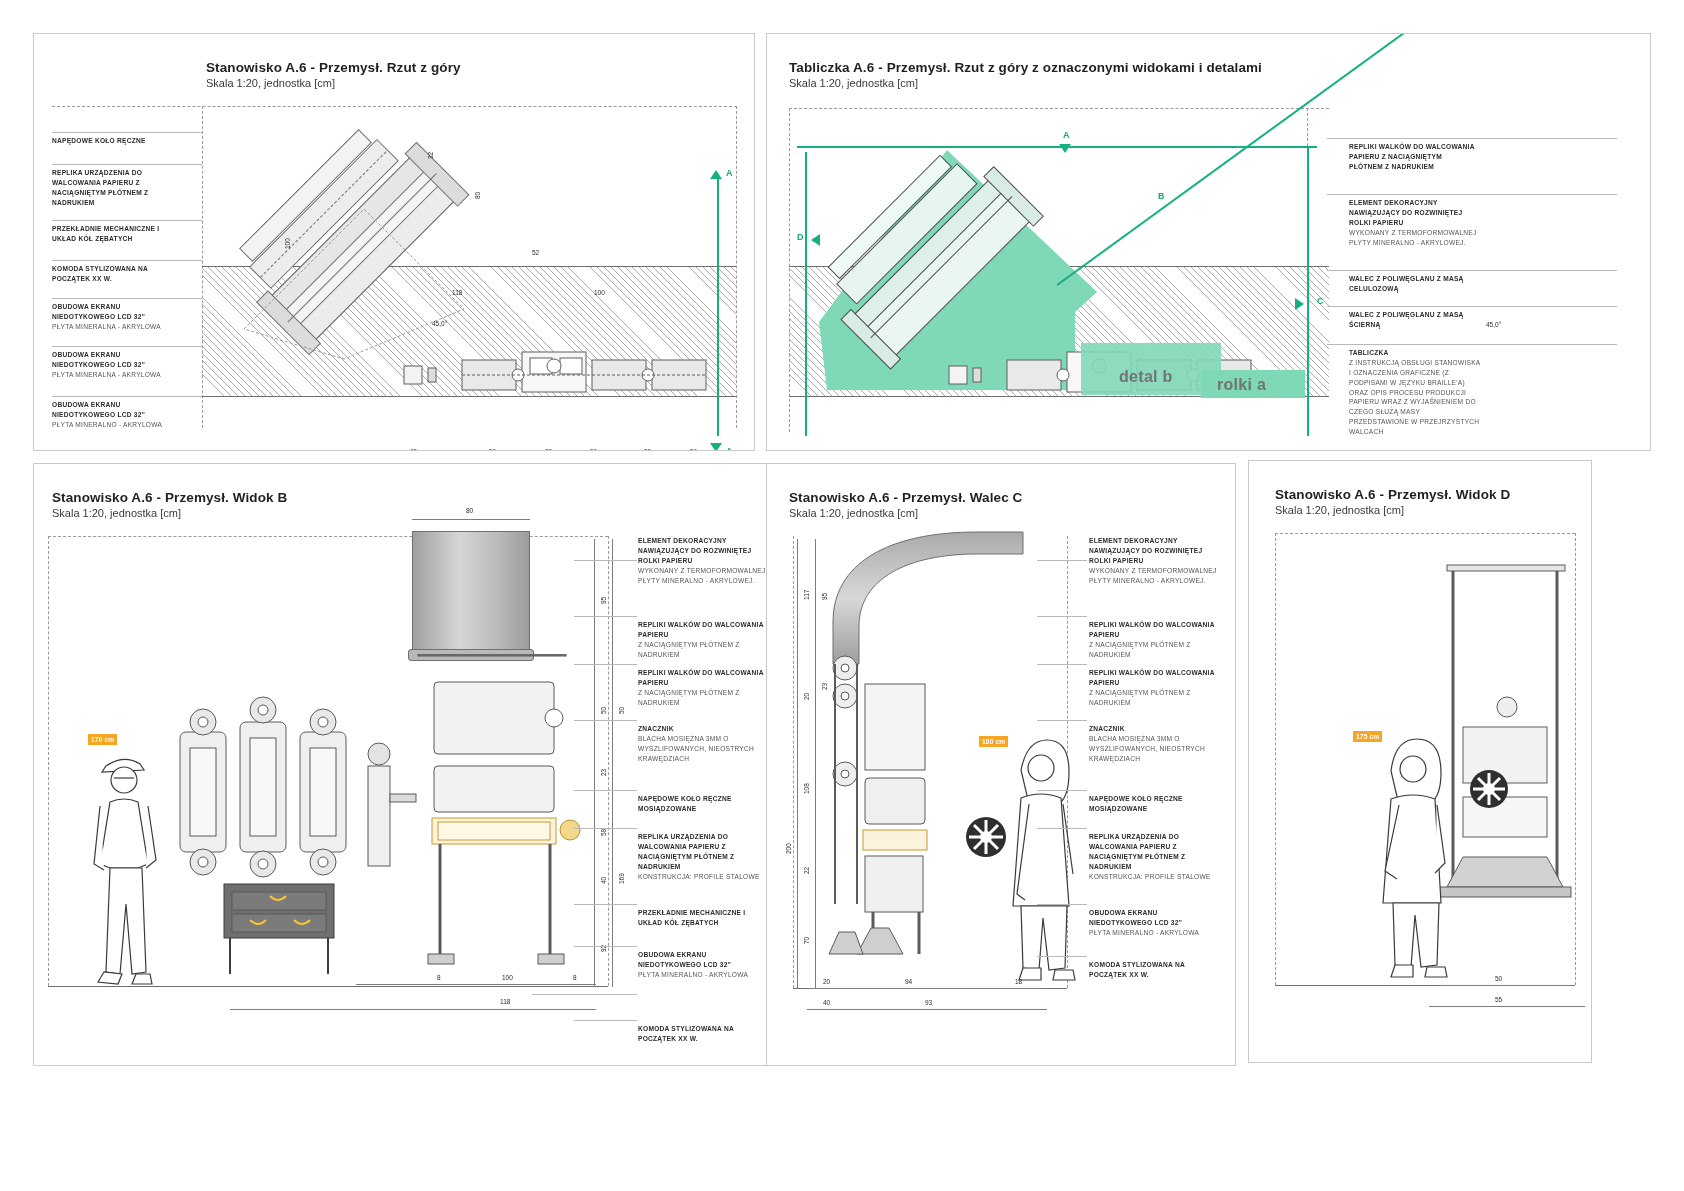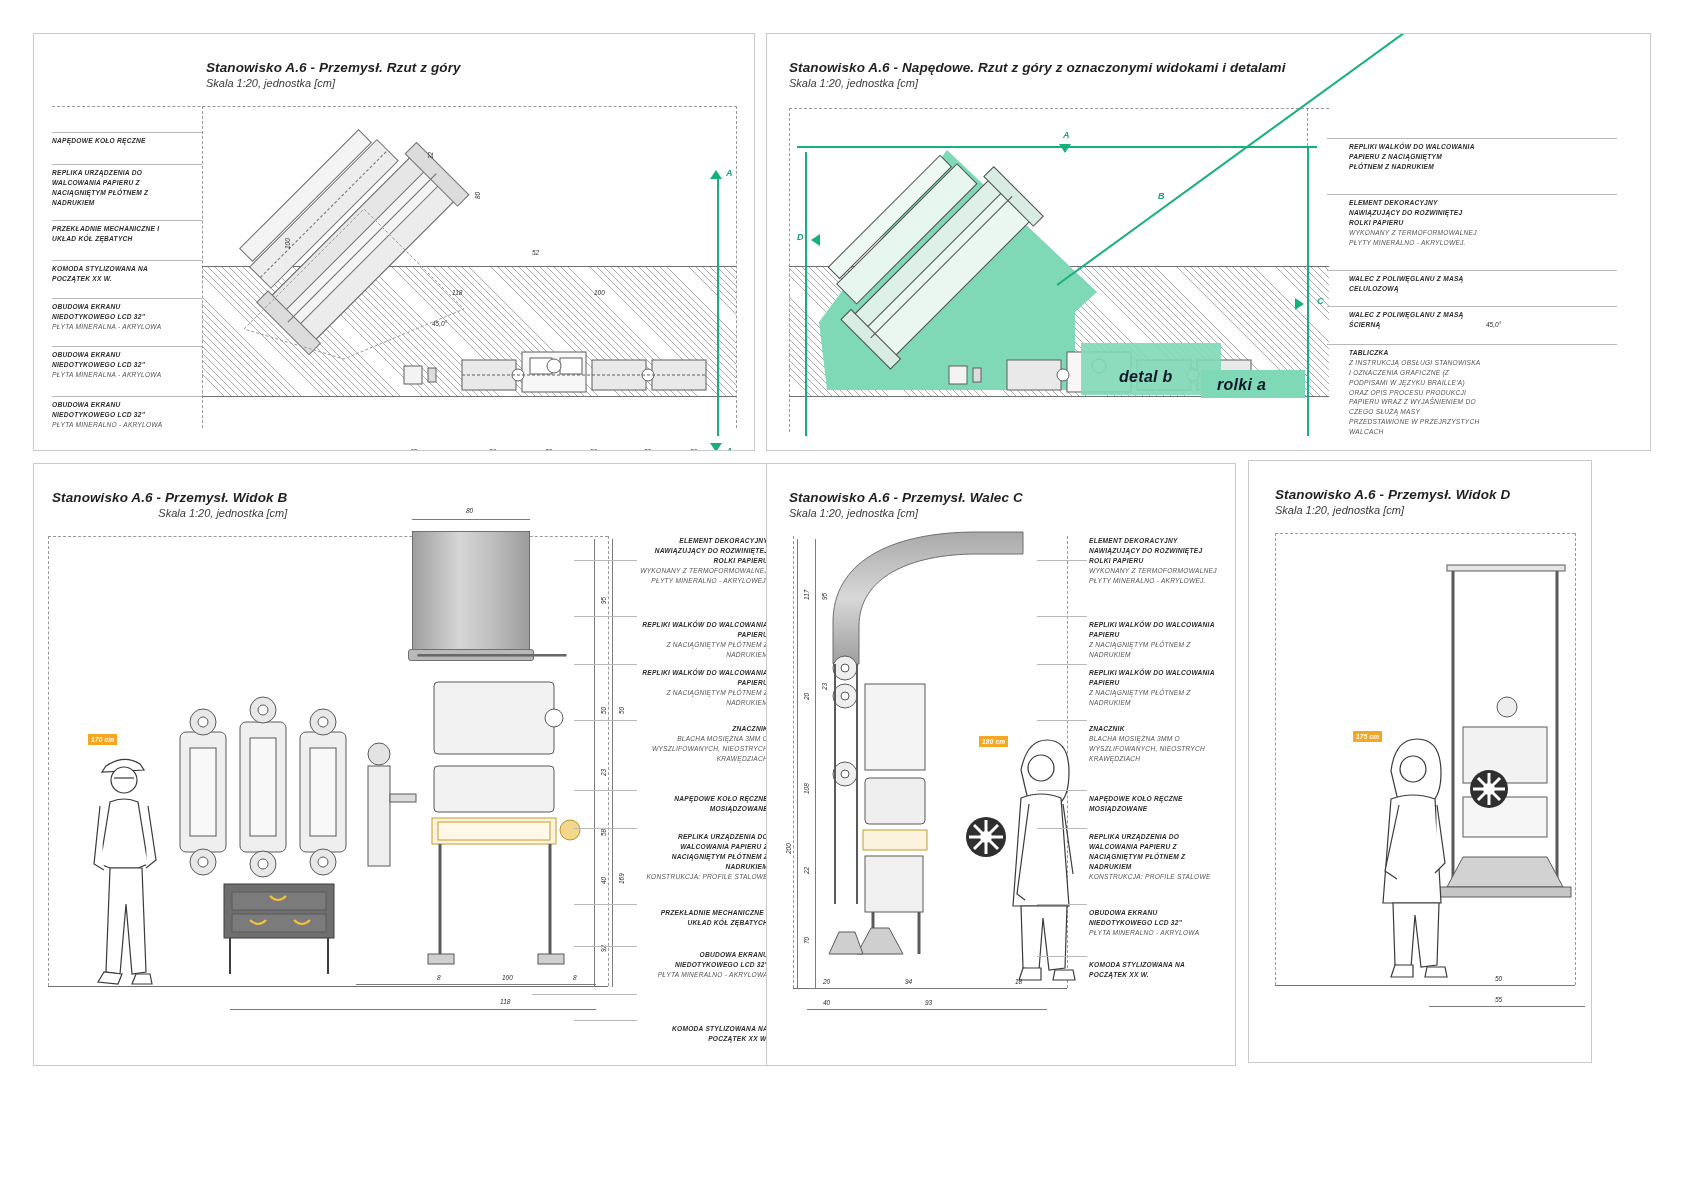--- a/index.html
+++ b/index.html
@@ -1,17 +1,17 @@
 <!DOCTYPE html>
 <html><head>
 <meta charset="utf-8">
 <style>
   html,body{margin:0;padding:0;background:#ffffff;}
   body{width:1684px;height:1191px;font-family:"Liberation Sans",sans-serif;color:#231f20;}
-  .sheet{position:relative;width:1684px;height:1191px;background:#fff;font-style:italic;}
+  .sheet{position:relative;width:1684px;height:1191px;background:#fff;}
 
   .panel{position:absolute;background:#fff;border:1px solid #c9c9c9;box-sizing:border-box;overflow:hidden;}
 
   .ttl{font-size:13.5px;font-weight:bold;color:#231f20;letter-spacing:.1px;}
   .sub{font-size:11px;color:#3a3a3a;margin-top:2px;}
 
   .hdr{position:absolute;}
 
   
   .ann{position:absolute;font-size:6.6px;line-height:1.5;letter-spacing:.25px;color:#2b2b2b;text-transform:uppercase;}
@@ -27,21 +27,21 @@
 
   .hatch{position:absolute;background:
     repeating-linear-gradient(45deg,#9d9d9d 0 0.6px,rgba(0,0,0,0) 0.6px 5px);
     opacity:.85;}
   .gdark{position:absolute;background:#b9b9b9;border:1px solid #6f6f6f;box-sizing:border-box;}
   .dashed{position:absolute;box-sizing:border-box;border-left:1px dashed #9a9a9a;}
   .dashedH{position:absolute;box-sizing:border-box;border-top:1px dashed #9a9a9a;}
 
   .mint{background:#7fd8b6;}
   .mintline{position:absolute;background:#16b07e;}
-  .mintlabel{position:absolute;color:#0f172a;font-weight:bold;font-size:16px;letter-spacing:.3px;}
+  .mintlabel{position:absolute;color:#737373;font-weight:bold;font-size:16px;letter-spacing:.3px;}
 
   .orange{position:absolute;background:#f5a623;color:#fff;font-size:6.5px;font-weight:bold;padding:2px 3px;letter-spacing:.2px;}
 
   .secA{position:absolute;color:#13a97a;font-weight:bold;font-size:9px;}
 
   .gradpaper{position:absolute;background:linear-gradient(90deg,#9f9f9f,#d6d6d6 40%,#bdbdbd 70%,#9c9c9c);border:1px solid #6f6f6f;box-sizing:border-box;}
 
   .figure{position:absolute;}
   svg{display:block;}
 </style>
@@ -155,21 +155,21 @@
     <div class="leader" style="left:18px;top:130px;width:150px;"></div>
     <div class="leader" style="left:18px;top:186px;width:150px;"></div>
     <div class="leader" style="left:18px;top:226px;width:150px;"></div>
     <div class="leader" style="left:18px;top:264px;width:150px;"></div>
     <div class="leader" style="left:18px;top:312px;width:150px;"></div>
     <div class="leader" style="left:18px;top:362px;width:150px;"></div>
   </div>
 
   <div class="panel" style="left:766px;top:33px;width:885px;height:418px;">
     <div class="hdr" style="left:22px;top:26px;">
-      <div class="ttl">Stanowisko A.6 - Napędowe. Rzut z góry z oznaczonymi widokami i detalami</div>
+      <div class="ttl">Tabliczka A.6 - Przemysł. Rzut z góry z oznaczonymi widokami i detalami</div>
       <div class="sub">Skala 1:20, jednostka [cm]</div>
     </div>
 
     <div class="dashedH" style="left:22px;top:74px;width:540px;"></div>
     <div class="dashed" style="left:22px;top:74px;height:324px;"></div>
     <div class="dashed" style="left:540px;top:74px;height:324px;"></div>
 
     <div class="hatch" style="left:22px;top:232px;width:540px;height:130px;"></div>
     <div style="position:absolute;left:22px;top:232px;width:540px;height:1px;background:#6f6f6f;"></div>
     <div style="position:absolute;left:22px;top:362px;width:540px;height:1px;background:#6f6f6f;"></div>
@@ -251,21 +251,21 @@
     <div class="ann" style="left:582px;top:276px;width:128px;">
       <b>Walec z poliwęglanu z masą ścierną</b>
     </div>
     <div class="leader" style="left:560px;top:310px;width:290px;"></div>
     <div class="ann" style="left:582px;top:314px;width:132px;">
       <b>Tabliczka</b><br>
       <span class="lt">z instrukcją obsługi stanowiska i oznaczenia graficzne (z podpisami w języku Braille'a) oraz opis procesu produkcji papieru wraz z wyjaśnieniem do czego służą masy przedstawione w przejrzystych walcach</span>
     </div>
   </div>
 
-  <div class="panel" style="left:33px;top:463px;width:814px;height:603px;text-align:right;">
+  <div class="panel" style="left:33px;top:463px;width:814px;height:603px;">
     <div class="hdr" style="left:18px;top:26px;">
       <div class="ttl">Stanowisko A.6 - Przemysł. Widok B</div>
       <div class="sub">Skala 1:20, jednostka [cm]</div>
     </div>
 
     <div class="dashedH" style="left:14px;top:72px;width:560px;"></div>
     <div class="dashed" style="left:14px;top:72px;height:450px;"></div>
     <div class="dashed" style="left:574px;top:72px;height:450px;"></div>
     <div style="position:absolute;left:14px;top:522px;width:560px;height:1px;background:#6f6f6f;"></div>
 

